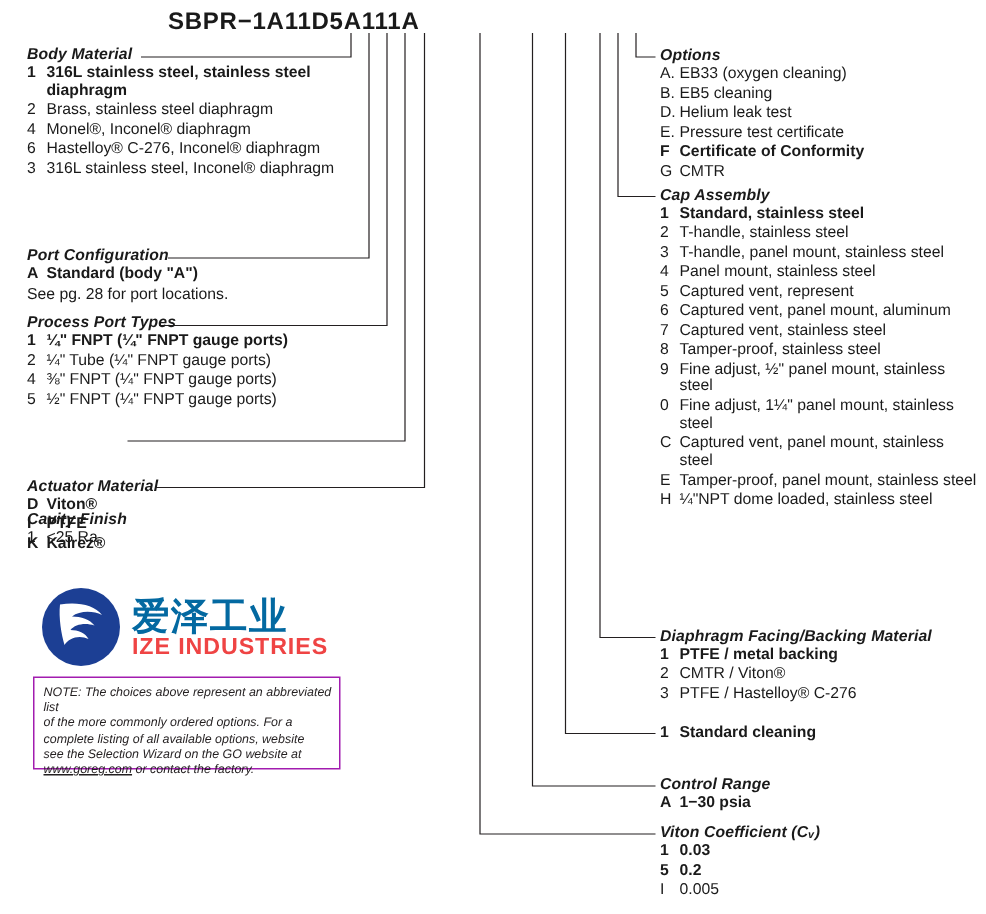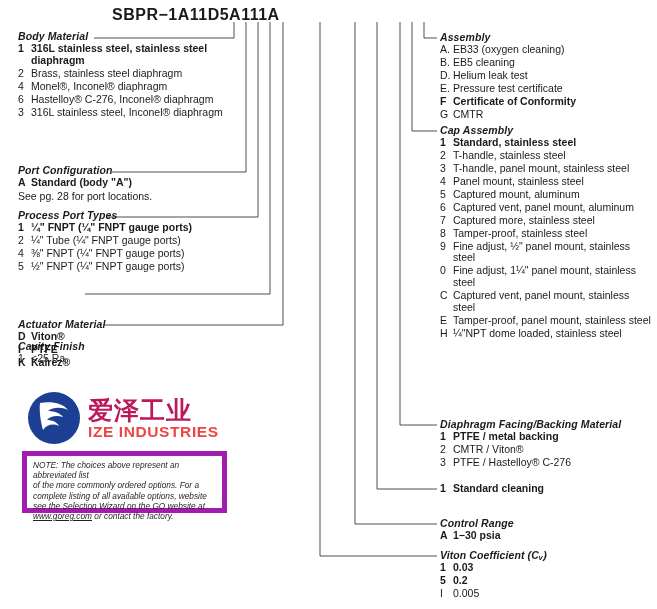--- a/index.html
+++ b/index.html
@@ -42,40 +42,40 @@
   .row .txt { white-space: nowrap; }
   .row .txt.wrap { white-space: normal; }
   .note-line { font-size: 10.5px; line-height: 12px; margin-bottom: 1.4px; }
 
   
   svg.leaders { position: absolute; left: 0; top: 0; width: 657px; height: 609px; }
 
   
   .notebox {
     position: absolute; left: 22px; top: 451px; width: 205px; height: 62px;
-    border: 5px solid #a21caf;
+    border: 1px solid #a21caf;
     padding: 4px 5px 3px 6px;
     font-style: italic; font-size: 8.3px; line-height: 10.2px;
     color: #231f20;
   }
   .notebox .nt { display: block; }
   .notebox u { text-decoration: underline; }
 
   
   .logo { position: absolute; left: 28px; top: 390px; width: 225px; height: 58px; }
   .logo .mark {
     position: absolute; left: 0; top: 2px; width: 52px; height: 52px;
     border-radius: 50%; background: #1c3f94;
   }
   .logo .mark .swoosh {
     position: absolute; left: 9px; top: 8px; width: 34px; height: 36px;
   }
   .logo .cn {
     position: absolute; left: 60px; top: 4px;
-    font-size: 25px; font-weight: bold; color: #be185d;
+    font-size: 25px; font-weight: bold; color: #0369a1;
     letter-spacing: 1px; font-family: "DejaVu Sans", sans-serif;
   }
   .logo .en {
     position: absolute; left: 60px; top: 33px;
     font-size: 15.5px; font-weight: bold; color: #ef4444; letter-spacing: 0.6px;
   }
 </style>
 </head>
 <body>
 
@@ -193,21 +193,21 @@
         <span class="txt">PTFE</span>
       </div>
       <div class="row b">
         <span class="code">K</span>
         <span class="txt">Kalrez®</span>
       </div>
     </div>
   </div>
 
   <div class="group" style="left:440px; top:31px; width:215px;">
-    <div class="ghead">Assembly</div>
+    <div class="ghead">Options</div>
     <div class="rows">
       <div class="row">
         <span class="code">A.</span>
         <span class="txt">EB33 (oxygen cleaning)</span>
       </div>
       <div class="row">
         <span class="code">B.</span>
         <span class="txt">EB5 cleaning</span>
       </div>
       <div class="row">
@@ -243,29 +243,29 @@
       <div class="row">
         <span class="code">3</span>
         <span class="txt wrap">T-handle, panel mount, stainless steel</span>
       </div>
       <div class="row">
         <span class="code">4</span>
         <span class="txt">Panel mount, stainless steel</span>
       </div>
       <div class="row">
         <span class="code">5</span>
-        <span class="txt">Captured mount, aluminum</span>
+        <span class="txt">Captured vent, represent</span>
       </div>
       <div class="row">
         <span class="code">6</span>
         <span class="txt wrap">Captured vent, panel mount, aluminum</span>
       </div>
       <div class="row">
         <span class="code">7</span>
-        <span class="txt">Captured more, stainless steel</span>
+        <span class="txt">Captured vent, stainless steel</span>
       </div>
       <div class="row">
         <span class="code">8</span>
         <span class="txt">Tamper-proof, stainless steel</span>
       </div>
       <div class="row">
         <span class="code">9</span>
         <span class="txt wrap">Fine adjust, ½" panel mount, stainless steel</span>
       </div>
       <div class="row">

